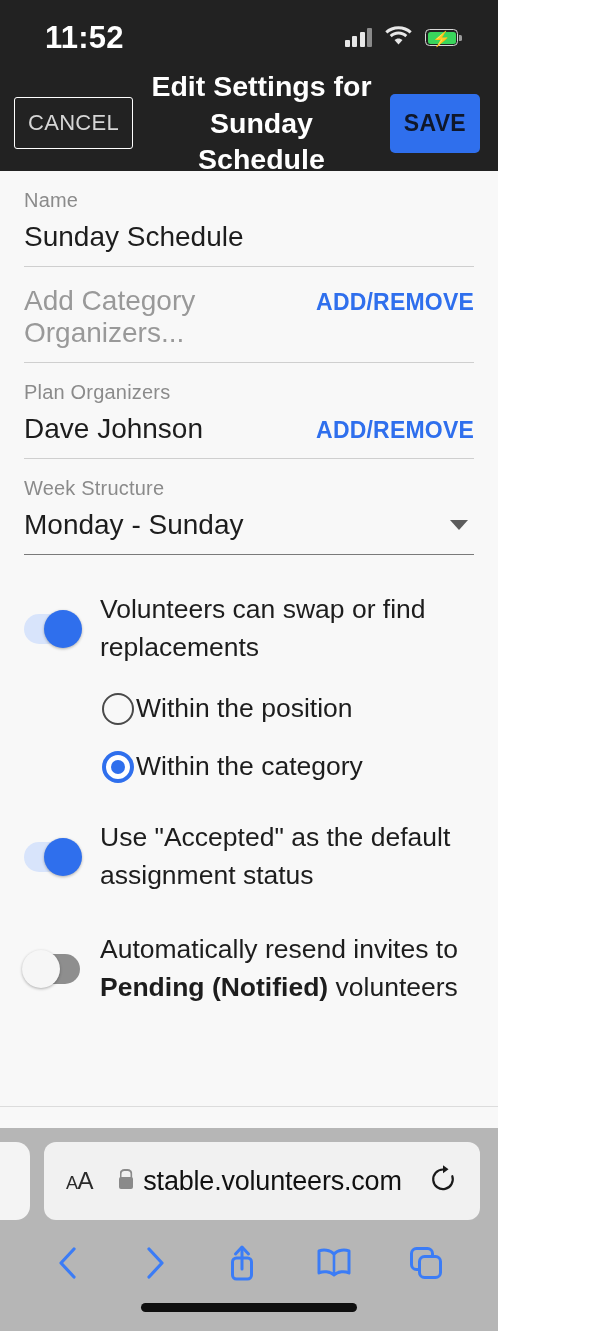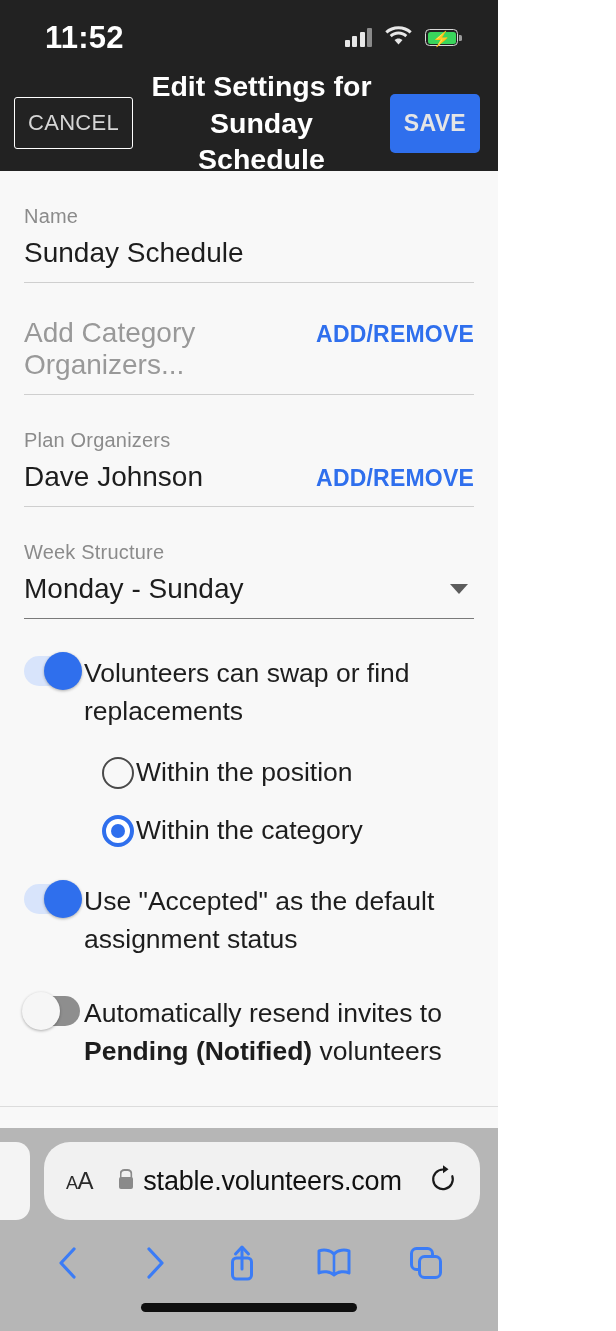--- a/index.html
+++ b/index.html
@@ -103,40 +103,40 @@
     flex: 1;
     text-align: center;
     color: #ffffff;
     font-size: 28.5px;
     font-weight: bold;
     line-height: 1.28;
     padding: 0 6px;
   }
   .save-btn {
     background: #2f6fed;
-    color: #e5e5e5;
+    color: #0f172a;
     font-size: 23px;
     font-weight: bold;
     letter-spacing: 0.3px;
     border: none;
     border-radius: 5px;
     padding: 16px 14px;
     font-family: "Liberation Sans", sans-serif;
     cursor: pointer;
   }
 
   
   .content {
     background: #f8f8f8;
     padding: 0 24px;
     height: 935px;
     overflow: hidden;
   }
 
-  .field { padding-top: 34px; }
+  .field { padding-top: 18px; }
   .field-label {
     font-size: 20px;
     color: #8b8b8b;
     margin-bottom: 9px;
     letter-spacing: 0.2px;
   }
   .field-row {
     display: flex;
     align-items: baseline;
     justify-content: space-between;
@@ -176,22 +176,22 @@
   .hint {
     font-size: 21px;
     color: #8b8b8b;
     margin-top: 12px;
     letter-spacing: 0.1px;
   }
 
   
   .toggle-row {
     display: flex;
-    align-items: flex-start;
-    gap: 4px;
+    align-items: center;
+    gap: 20px;
     margin-top: 33px;
   }
   .switch {
     position: relative;
     flex: 0 0 auto;
     width: 56px; height: 30px;
     border-radius: 15px;
     margin-top: 4px;
     cursor: pointer;
   }
@@ -275,21 +275,21 @@
     left: -34px; top: 14px;
     width: 64px; height: 78px;
     background: #f4f4f4;
     border-radius: 14px;
   }
   .urlbar {
     position: relative;
     margin: 0 18px 0 44px;
     height: 78px;
     background: #f1f1f1;
-    border-radius: 26px;
+    border-radius: 12px;
     display: flex;
     align-items: center;
     padding: 0 22px;
   }
   .aa {
     color: #2b2b2b;
     font-size: 24px;
     letter-spacing: -0.5px;
     flex: 0 0 auto;
   }

